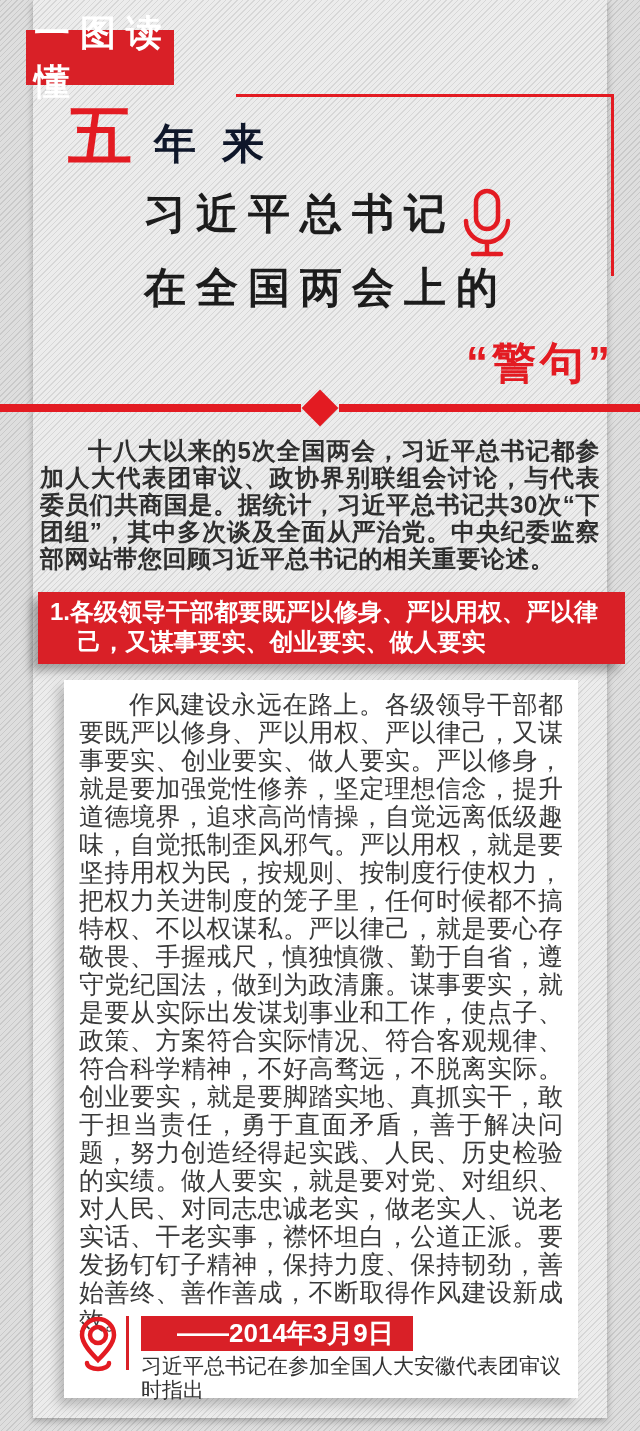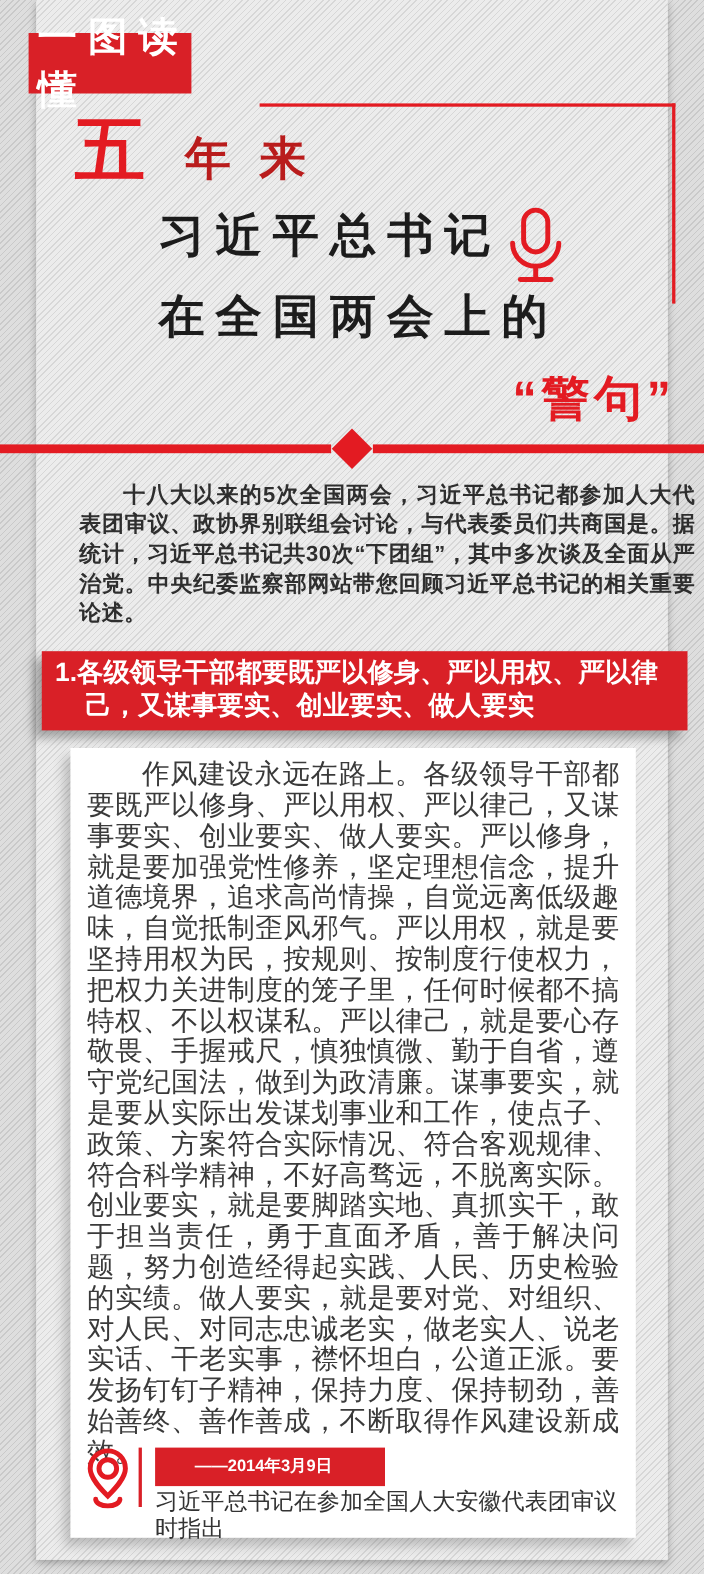--- a/index.html
+++ b/index.html
@@ -26,37 +26,37 @@
     font-family:"Liberation Serif","DejaVu Serif",serif;font-weight:bold;
     font-size:36px;letter-spacing:10px;
     display:flex;align-items:center;justify-content:center;
     padding-left:8px;
   }
   .frame-h{position:absolute;left:236px;top:94px;width:378px;height:3px;background:var(--red-bright);}
   .frame-v{position:absolute;left:611px;top:94px;width:3px;height:182px;background:var(--red-bright);}
 
   .t-line1{position:absolute;left:68px;top:104px;display:flex;align-items:baseline;white-space:nowrap;}
   .t-big{font-size:64px;line-height:1;font-weight:bold;color:var(--red-bright);}
-  .t-rest{font-size:42px;line-height:1;font-weight:bold;color:#b91c1c;letter-spacing:26px;margin-left:36px;}
+  .t-rest{font-size:42px;line-height:1;font-weight:bold;color:#0f172a;letter-spacing:26px;margin-left:22px;}
   .t-line2{position:absolute;left:144px;top:190px;display:flex;align-items:flex-start;white-space:nowrap;}
   .t-black{font-size:42px;line-height:1.15;font-weight:bold;color:#1c1c1c;letter-spacing:10px;}
   .t-line3{position:absolute;left:144px;top:264px;white-space:nowrap;}
   .mic{margin-left:6px;margin-top:-2px;}
   .t-line4{position:absolute;right:26px;top:341px;font-size:44px;line-height:1;font-weight:bold;color:var(--red-bright);letter-spacing:4px;white-space:nowrap;}
 
   .divider{position:absolute;left:0;top:404px;width:640px;height:8px;}
   .div-seg{position:absolute;top:0;height:8px;background:var(--red-bright);}
   .div-left{left:0;width:301px;}
   .div-right{left:339px;width:301px;}
   .diamond{position:absolute;left:307px;top:-9px;width:26px;height:26px;background:var(--red-bright);transform:rotate(45deg);}
 
   .intro{
     position:absolute;left:40px;top:437px;width:560px;
-    font-size:20px;line-height:27px;font-weight:bold;color:var(--ink);
-    text-align:justify;text-indent:2em;letter-spacing:0.5px;margin-left:32px;
+    font-size:24px;line-height:27px;font-weight:bold;color:var(--ink);
+    text-align:justify;text-indent:2em;letter-spacing:0.5px;
   }
 
   .banner{
     position:absolute;left:38px;top:592px;width:587px;min-height:68px;
     background:var(--red);color:#fff;
     font-size:24px;line-height:30px;font-weight:bold;
     padding:5px 10px 7px 12px;
     box-shadow:-7px 7px 9px rgba(70,70,70,0.45);
   }
   .banner p{padding-left:1.15em;text-indent:-1.15em;}
@@ -71,22 +71,22 @@
     font-size:25px;line-height:28px;color:var(--body-ink);
     text-align:justify;text-indent:2em;
   }
   .card-footer{
     position:absolute;left:14px;top:636px;display:flex;align-items:flex-start;
   }
   .pin-wrap{width:40px;height:56px;flex:0 0 auto;}
   .vline{width:3px;height:54px;background:var(--red);margin-left:8px;margin-right:12px;flex:0 0 auto;}
   .date-box{
     display:inline-block;background:var(--red);color:#fff;
-    font-size:15px;line-height:24px;font-weight:bold;
-    padding:5px 48px 6px 36px;
+    font-size:26px;line-height:24px;font-weight:bold;
+    padding:5px 19px 6px 36px;
   }
   .source{margin-top:3px;font-size:21px;line-height:24px;color:#333;}
   svg .stroke{fill:none;stroke:var(--red-bright);stroke-width:4.5;stroke-linecap:round;}
 </style>
 </head>
 <body>
 
 <div class="panel"></div>
 
 <div class="badge">

